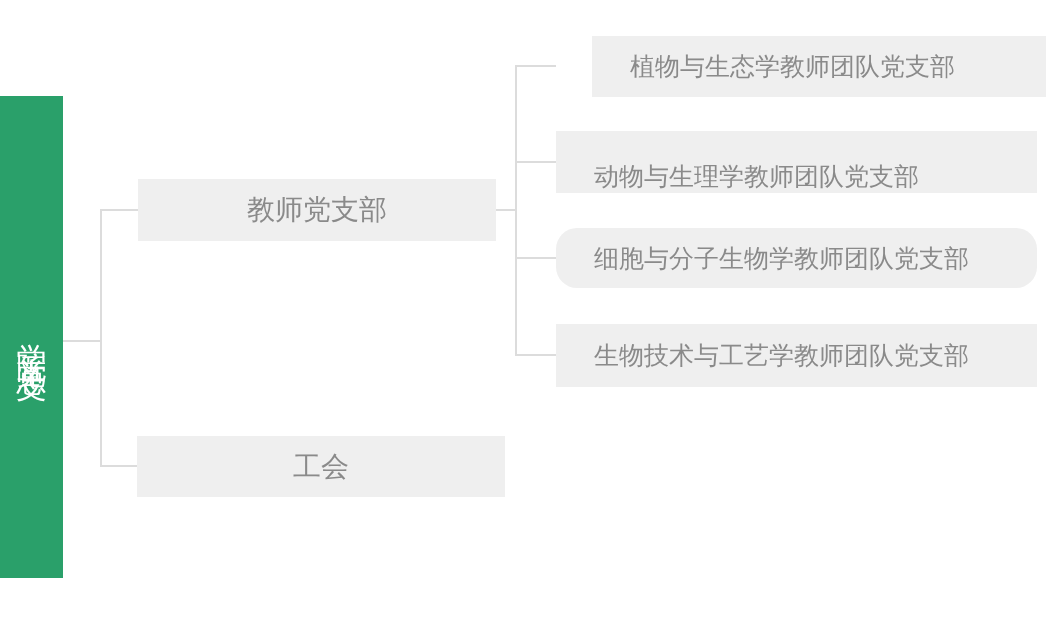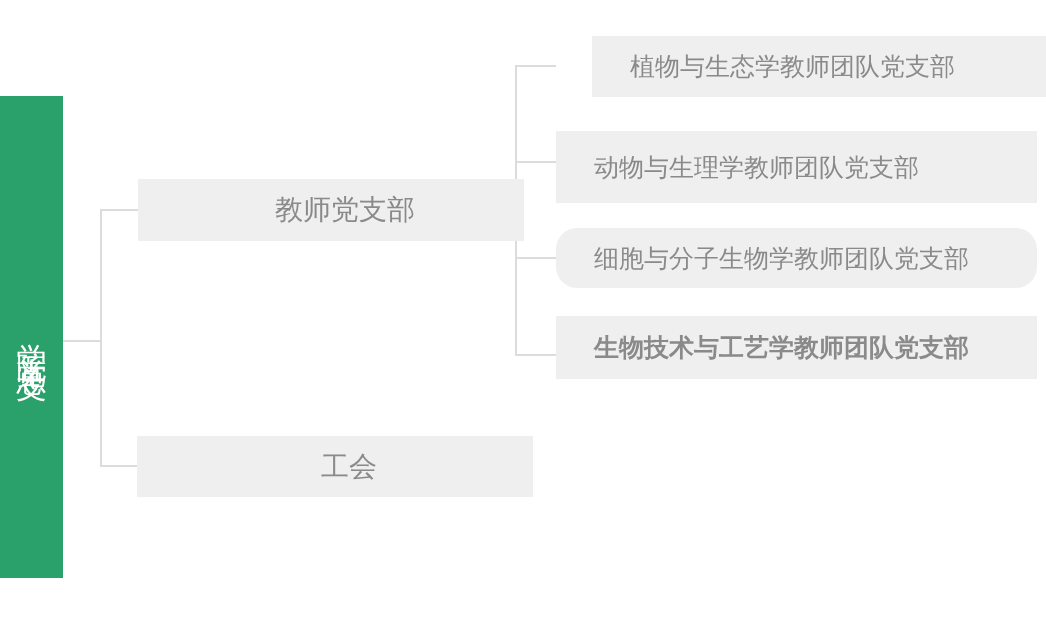--- a/index.html
+++ b/index.html
@@ -36,21 +36,20 @@
     line-height: 1;
     white-space: nowrap;
   }
   
   .node {
     position: absolute;
     background: #efefef;
     color: #8a8a8a;
     display: flex;
     align-items: center;
-    padding-left: 28px;
   }
   .node.mid {
     justify-content: center;
     font-size: 28px;
   }
   .node.leaf {
     justify-content: flex-start;
     padding-left: 38px;
     box-sizing: border-box;
     font-size: 25px;
@@ -89,25 +88,25 @@
   </div>
 
   <div class="node mid" style="left:137px; top:436px; width:368px; height:61px;">
     <span>工会</span>
   </div>
 
   <div class="node leaf" style="left:556px; top:36px; width:481px; height:61px;margin-left:36px;">
     <span>植物与生态学教师团队党支部</span>
   </div>
 
-  <div class="node leaf" style="left:556px; top:131px; width:481px; height:72px;">
+  <div class="node leaf" style="left:556px; top:131px; width:481px; height:62px;align-items:flex-end;">
     <span>动物与生理学教师团队党支部</span>
   </div>
 
   <div class="node leaf" style="left:556px; top:228px; width:481px; height:60px;border-radius:21px;">
     <span>细胞与分子生物学教师团队党支部</span>
   </div>
 
-  <div class="node leaf" style="left:556px; top:316px; width:481px; height:63px;font-weight:bold;">
+  <div class="node leaf" style="left:556px; top:324px; width:481px; height:63px;">
     <span>生物技术与工艺学教师团队党支部</span>
   </div>
 
 </div>
 
 </body></html>

